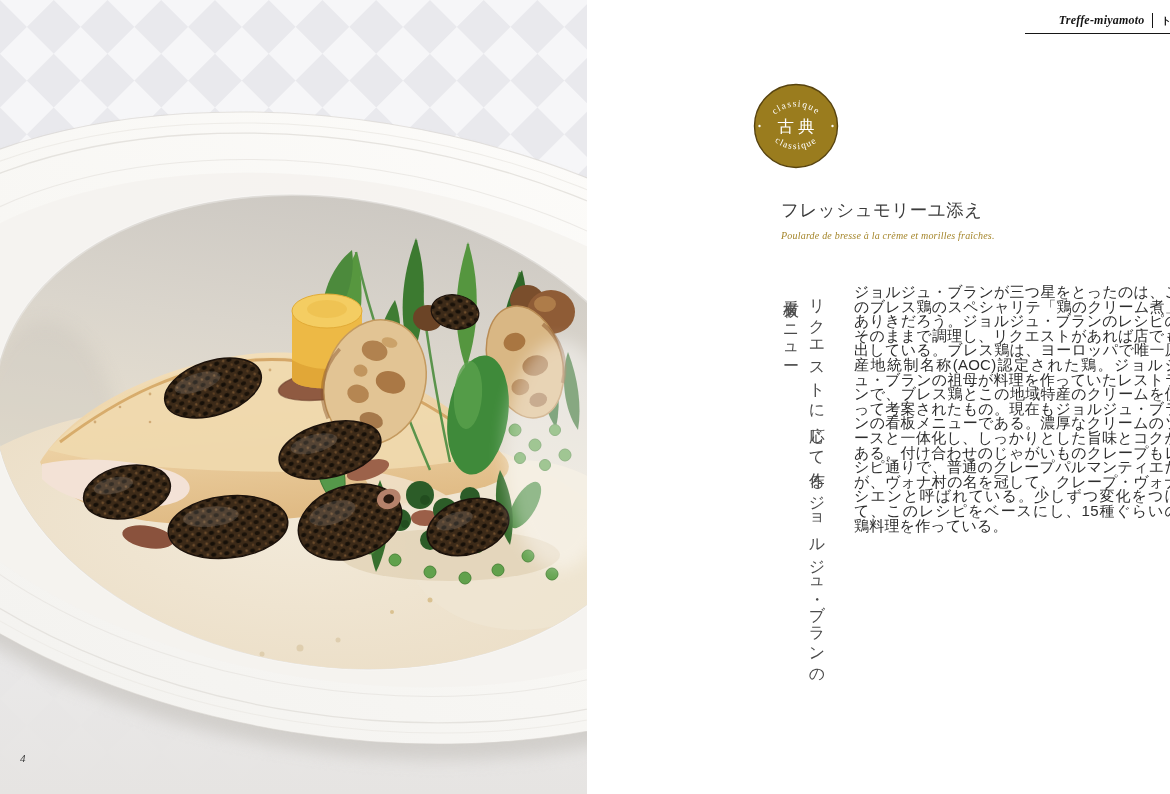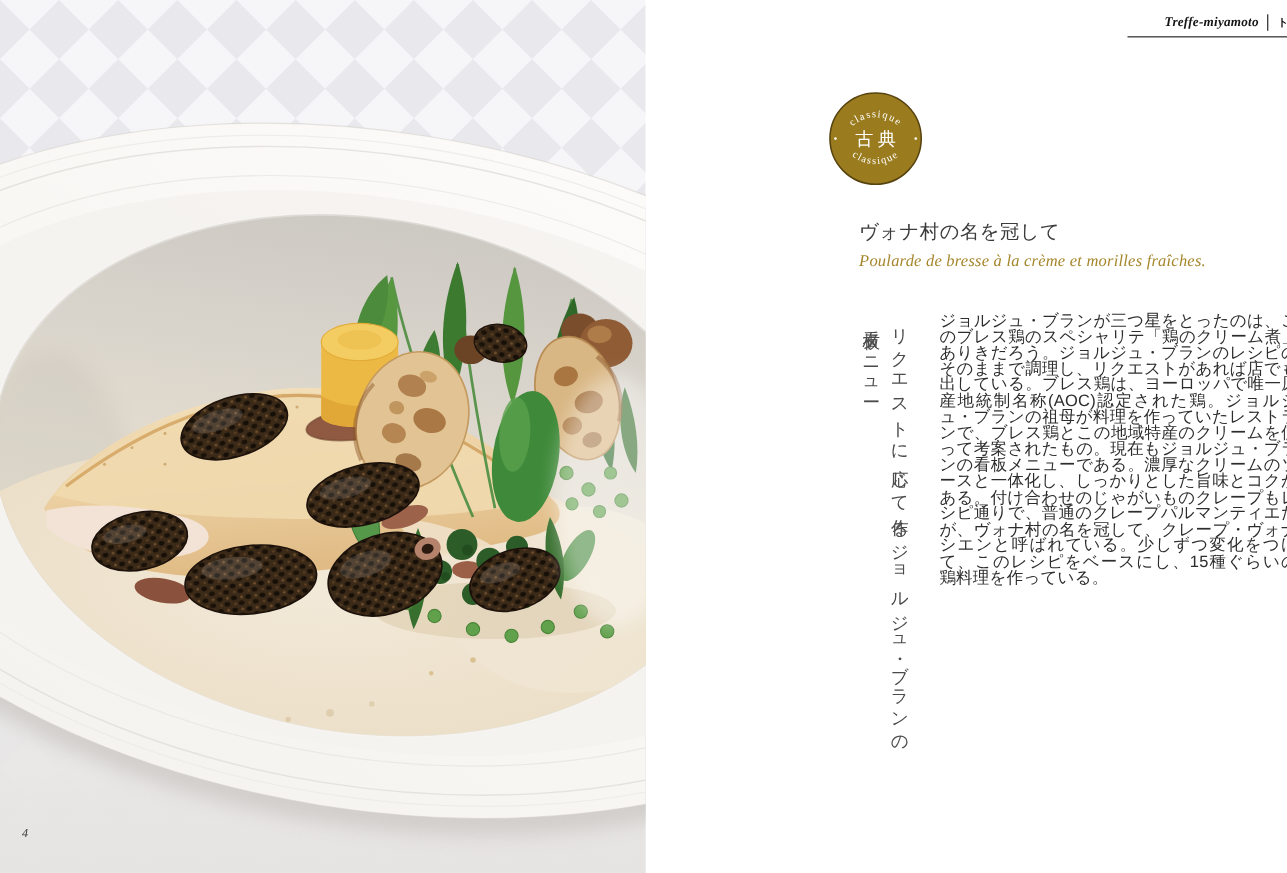--- a/index.html
+++ b/index.html
@@ -24,21 +24,21 @@
   
   .badge{position:absolute;left:142px;top:82px;width:88px;height:88px;}
 
   
   .dish-title{position:absolute;left:171px;top:171px;width:380px;}
   .dish-title h1{
     margin:0;font-size:17.5px;font-weight:500;color:#3b3b3b;
     line-height:26px;letter-spacing:.5px;
   }
   .dish-french{
-    margin-top:7px;font-style:italic;font-size:15px;color:#a5862b;letter-spacing:.2px;
+    margin-top:7px;font-style:italic;font-size:10px;color:#a5862b;letter-spacing:.2px;
   }
 
   
   .v-heading{
     position:absolute;left:164px;top:287px;height:418px;width:56px;
     writing-mode:vertical-rl;text-orientation:mixed;
     font-size:16px;color:#4b4b4b;letter-spacing:3px;line-height:26px;
   }
   .v-heading .v-line{display:block;}
 
@@ -355,21 +355,21 @@
         </text>
         <text x="46" y="49.5" text-anchor="middle" font-family="Liberation Serif, serif" font-size="16.5" letter-spacing="4" fill="#ffffff">古典</text>
         <circle cx="7.5" cy="44" r="1.2" fill="#ffffff" opacity="0.95"></circle>
         <circle cx="80.5" cy="44" r="1.2" fill="#ffffff" opacity="0.95"></circle>
       </svg>
     </div>
 
     <div class="dish-title">
       <h1>
         <br>
-        <span>ヴォナ村の名を冠して</span>
+        <span>フレッシュモリーユ添え</span>
       </h1>
       <div class="dish-french">Poularde de bresse à la crème et morilles fraîches.</div>
     </div>
 
     <div class="v-heading">
       <span class="v-line">リクエストに応じて作るジョルジュ・ブランの</span>
       <span class="v-line">看板メニュー</span>
     </div>
 
     <div class="body-text">ジョルジュ・ブランが三つ星をとったのは、このブレス鶏のスペシャリテ「鶏のクリーム煮」ありきだろう。ジョルジュ・ブランのレシピのそのままで調理し、リクエストがあれば店でも出している。ブレス鶏は、ヨーロッパで唯一原産地統制名称(AOC)認定された鶏。ジョルジュ・ブランの祖母が料理を作っていたレストランで、ブレス鶏とこの地域特産のクリームを使って考案されたもの。現在もジョルジュ・ブランの看板メニューである。濃厚なクリームのソースと一体化し、しっかりとした旨味とコクがある。付け合わせのじゃがいものクレープもレシピ通りで、普通のクレープパルマンティエだが、ヴォナ村の名を冠して、クレープ・ヴォナシエンと呼ばれている。少しずつ変化をつけて、このレシピをベースにし、15種ぐらいの鶏料理を作っている。</div>

